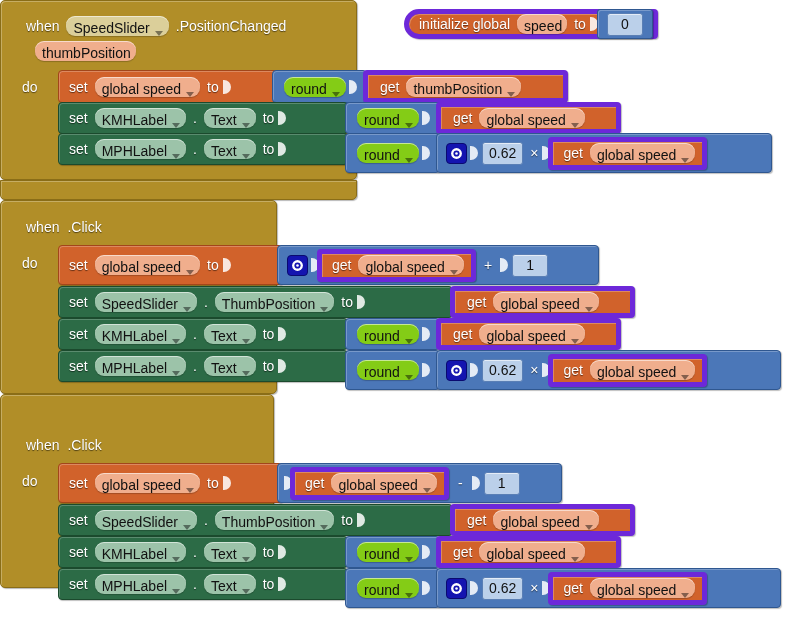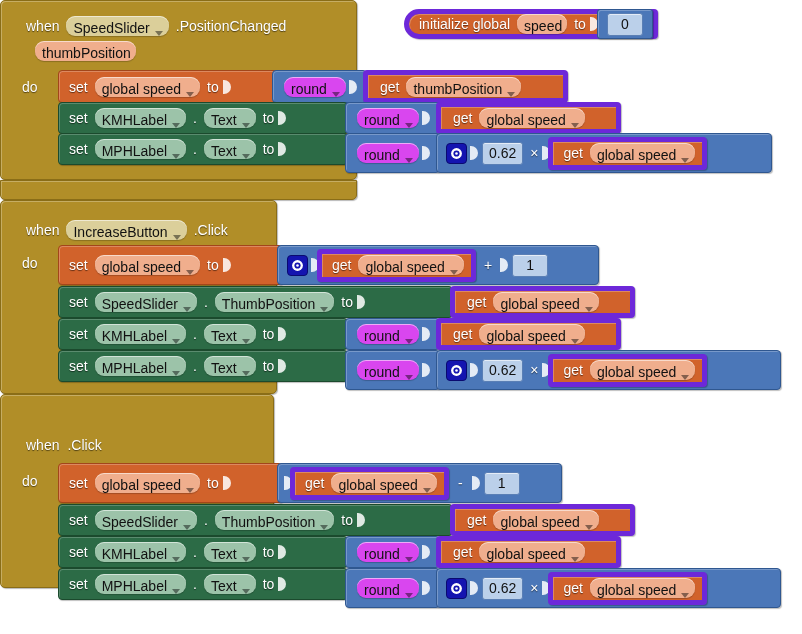--- a/index.html
+++ b/index.html
@@ -58,21 +58,21 @@
     padding: 0 5px 0 7px;
     margin: 0 3px;
     font-size: 14px;
     color: #111;
     white-space: nowrap;
     box-shadow: inset 0 1px 0 rgba(255,255,255,.55), 0 1px 1px rgba(0,0,0,.22);
   }
   .fld-gold   { background:#DBCF9A; }
   .fld-orange { background:#F0AE8D; }
   .fld-green  { background:#9CC3A9; }
-  .fld-blue   { background:#d946ef; }
+  .fld-blue   { background:#84cc16; }
 
   
   .num {
     display:inline-flex; align-items:center; justify-content:center;
     background:#BBD0EA;
     border:1px solid #5A7FB5;
     border-radius:3px;
     height:21px; min-width:22px;
     padding:0 6px; margin:0 3px;
     font-size:14px; color:#111;
@@ -247,24 +247,20 @@
         <span>global speed</span>
         <span class="caret"></span>
       </span>
     </span>
   </div>
 
   <div class="evt" style="left:10px; top:212px; width:275px; height:192px;"></div>
 
   <div style="position:absolute; left:22px; top:220px; display:flex; align-items:center;">
     <span class="lbl gold">when</span>
-    <span class="fld fld-gold">
-      <span>IncreaseButton</span>
-      <span class="caret"></span>
-    </span>
     <span class="lbl gold">.Click</span>
   </div>
 
   <div style="position:absolute; left:18px; top:254px;">
     <span class="lbl gold">do</span>
   </div>
 
   <div class="row c-set-var" style="left:58px; top:245px; width:225px; height:40px; padding-left:6px;">
     <span class="lbl">set</span>
     <span class="fld fld-orange">

